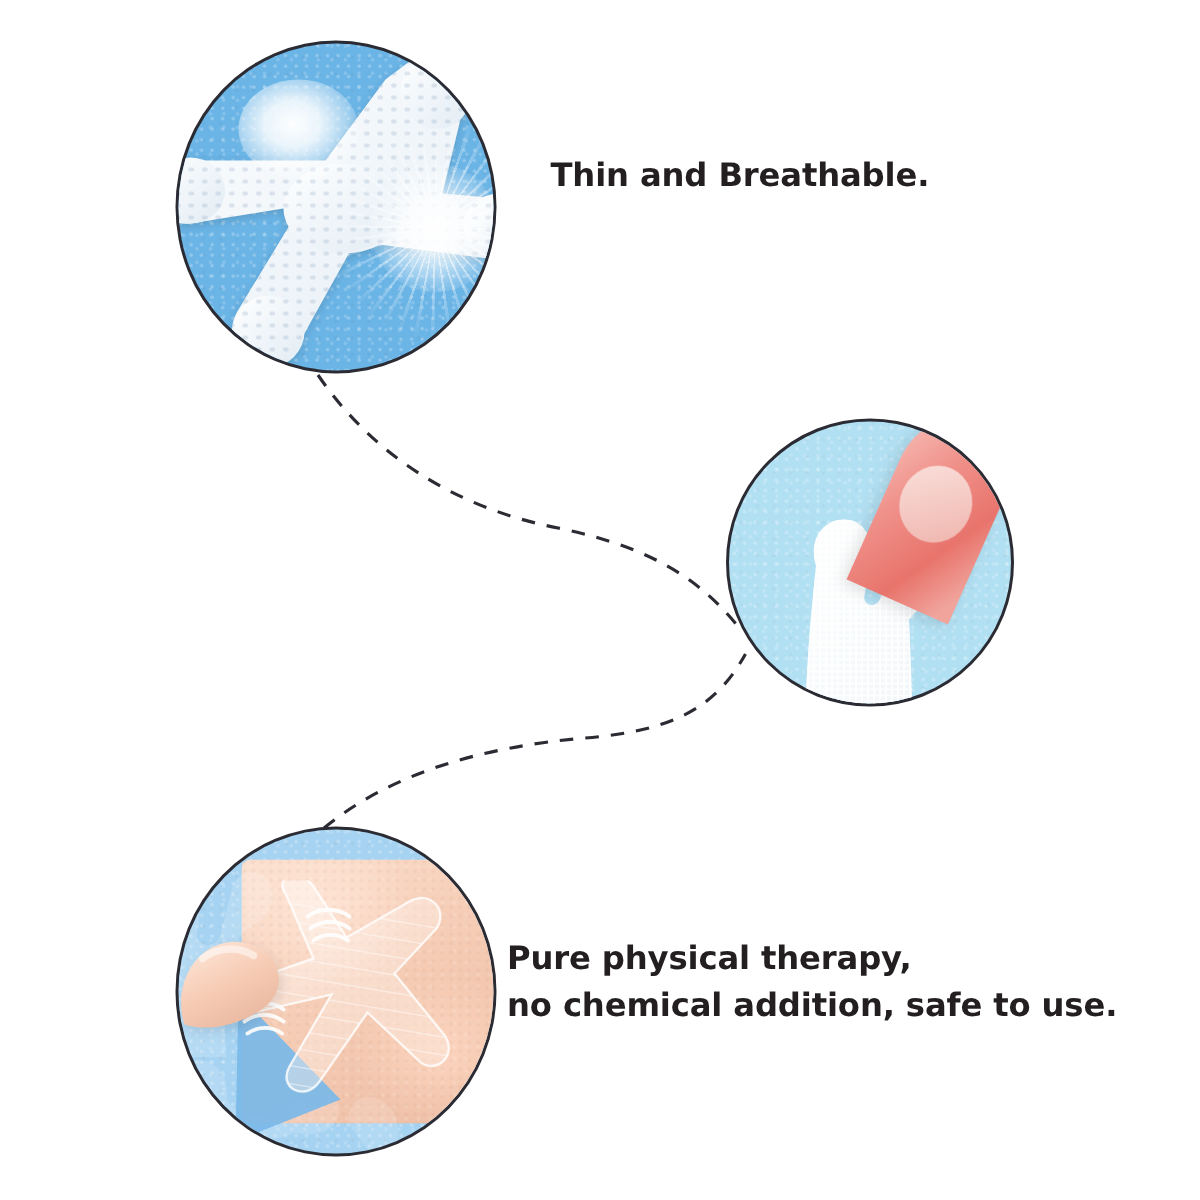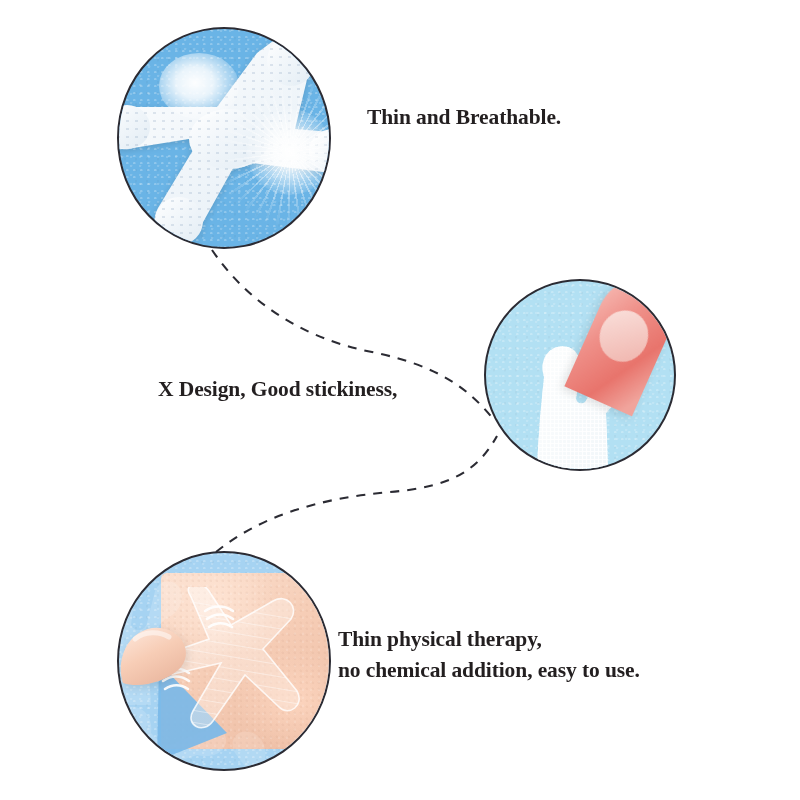--- a/index.html
+++ b/index.html
@@ -134,21 +134,21 @@
     font-family:"DejaVu Sans", sans-serif;
     font-size:21.5px;
     font-weight:600;
     line-height:31px;
     letter-spacing:-0.1px;
     white-space:nowrap;
   }
   #caption-1 { left:367px; top:102px; }
   #caption-2 { left:158px; top:374px; }
   #caption-3 { left:338px; top:624px; }
-  .caption div { display:block;font-family:Liberation Serif, serif; }
+  .caption div { display:block; }
 </style>
 </head>
 <body>
 
 <div id="stage">
 
   <svg id="connectors" viewBox="0 0 800 800" xmlns="http://www.w3.org/2000/svg">
     <path d="M 212 250 C 246 300, 300 338, 372 352 C 440 366, 470 390, 494 420" fill="none" stroke="#2b2b33" stroke-width="2.1" stroke-dasharray="9 8" stroke-linecap="butt"></path>
     <path d="M 216 552 C 260 516, 320 498, 390 492 C 452 487, 478 470, 497 436" fill="none" stroke="#2b2b33" stroke-width="2.1" stroke-dasharray="9 8" stroke-linecap="butt"></path>
   </svg>
@@ -330,21 +330,20 @@
         <path d="M20 18 C30 10 44 10 54 16" stroke="rgba(255,255,255,.50)" stroke-width="5" fill="none" stroke-linecap="round"></path>
       </svg>
     </div>
   </div>
 
   <div class="caption" id="caption-1">
     <div>Thin and Breathable.</div>
   </div>
 
   <div class="caption" id="caption-2">
-    <div>X Design, Good stickiness,</div>
   </div>
 
   <div class="caption" id="caption-3">
-    <div>Thin physical therapy,</div>
-    <div>no chemical addition, easy to use.</div>
+    <div>Pure physical therapy,</div>
+    <div>no chemical addition, safe to use.</div>
   </div>
 
 </div>
 
 </body></html>

